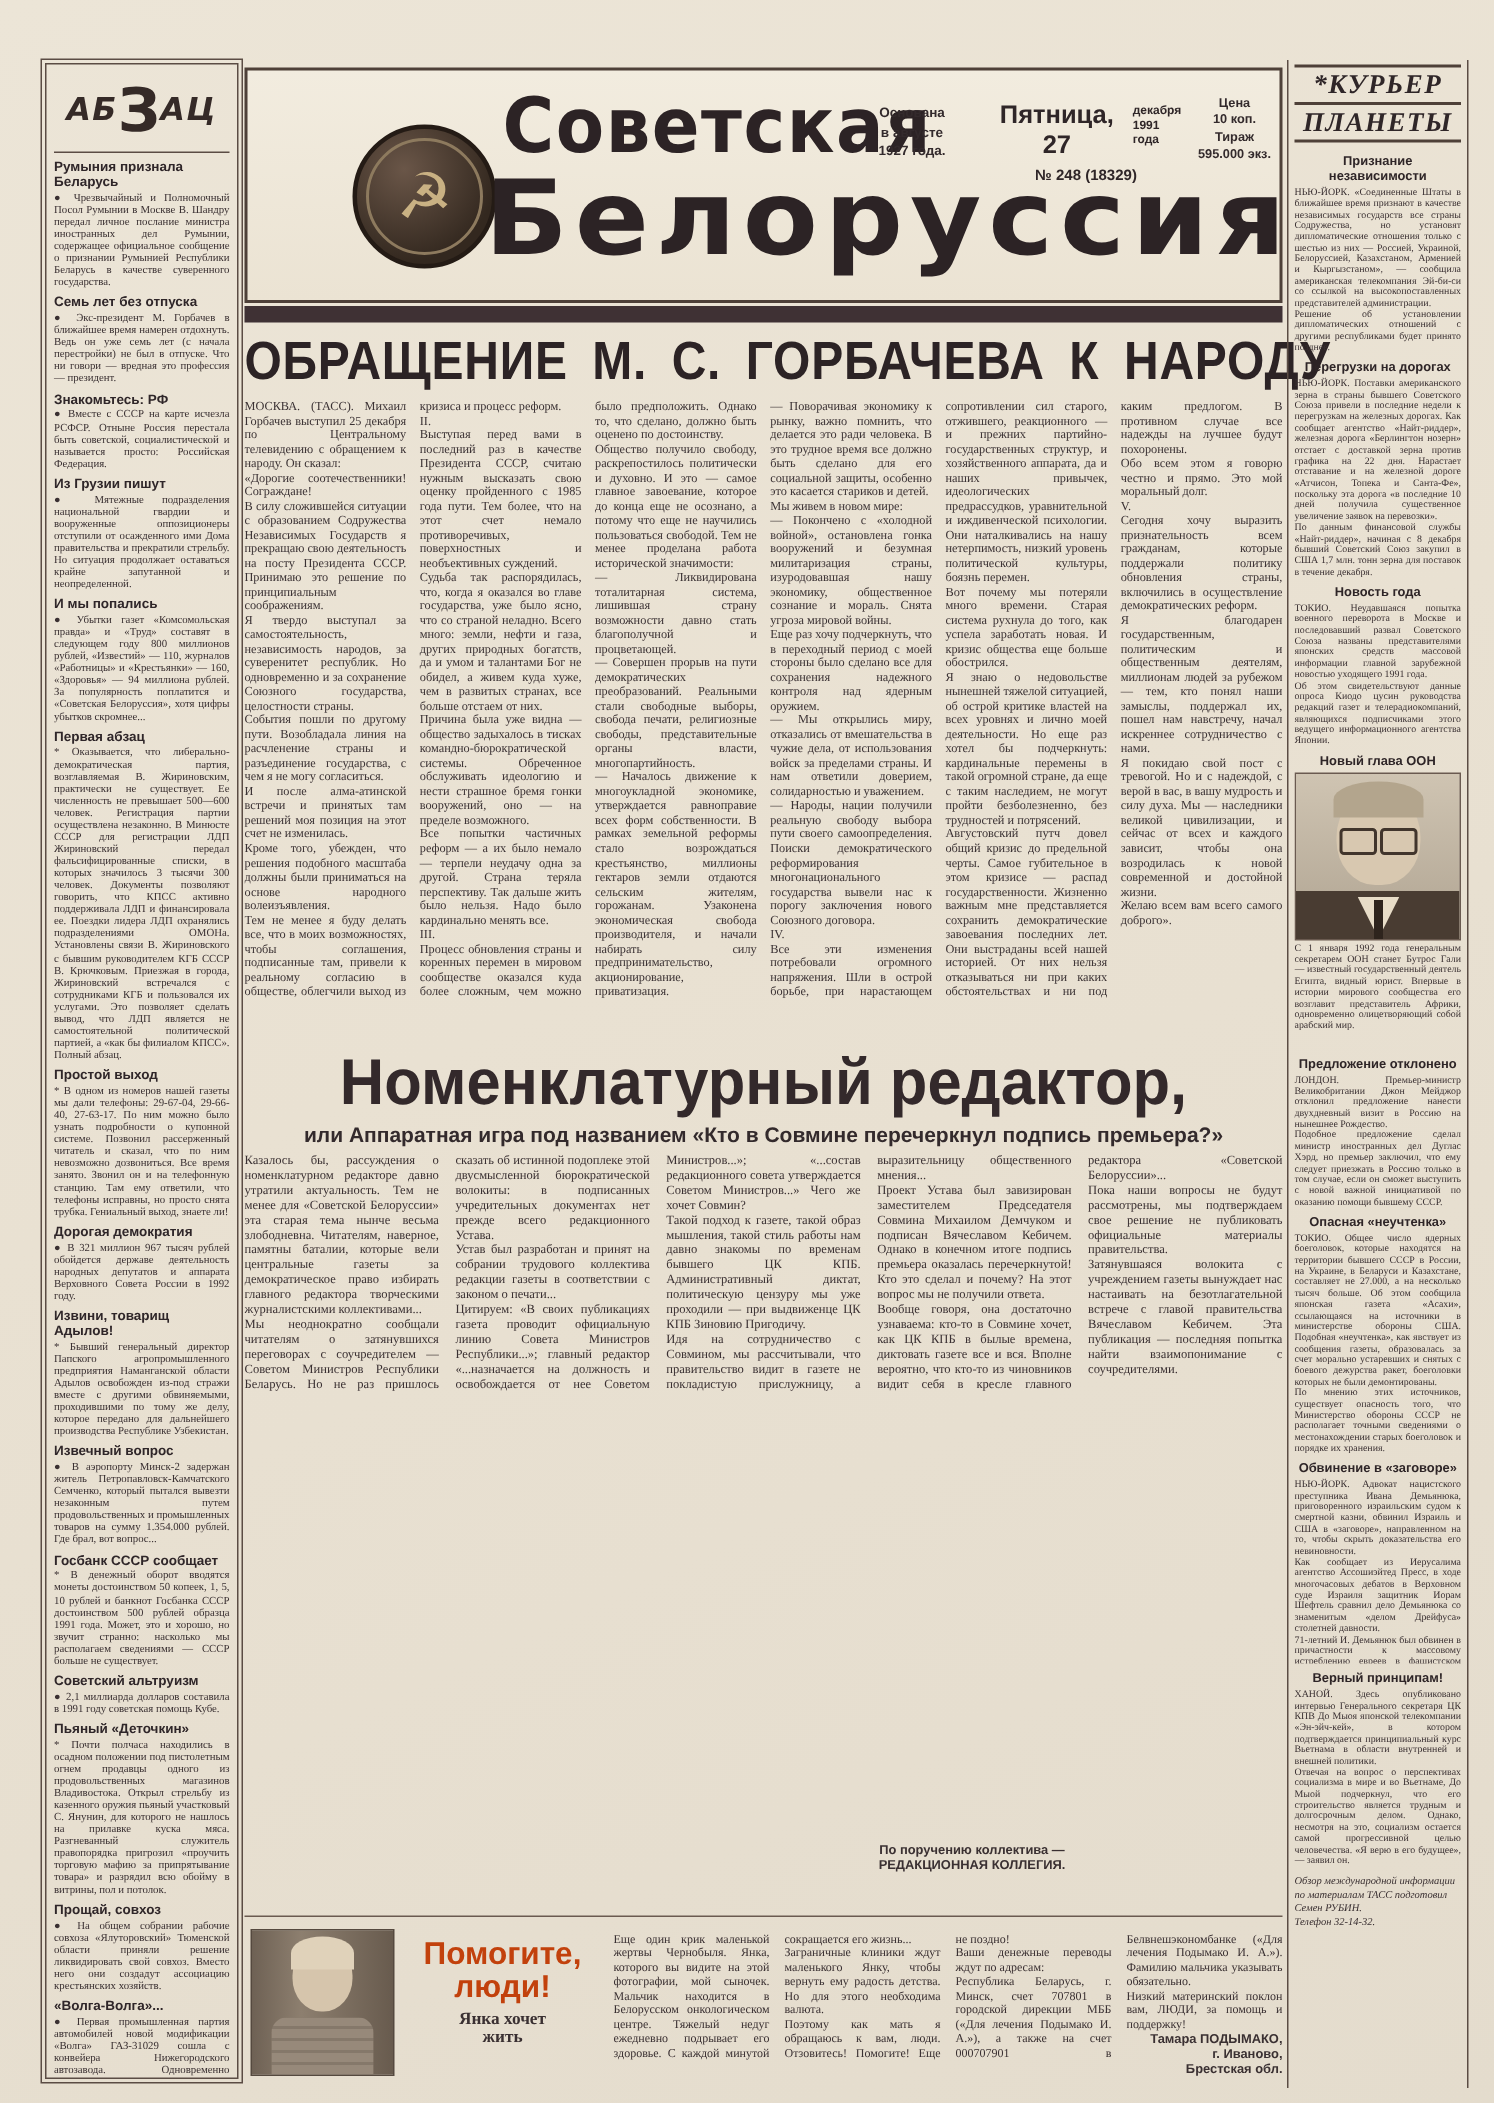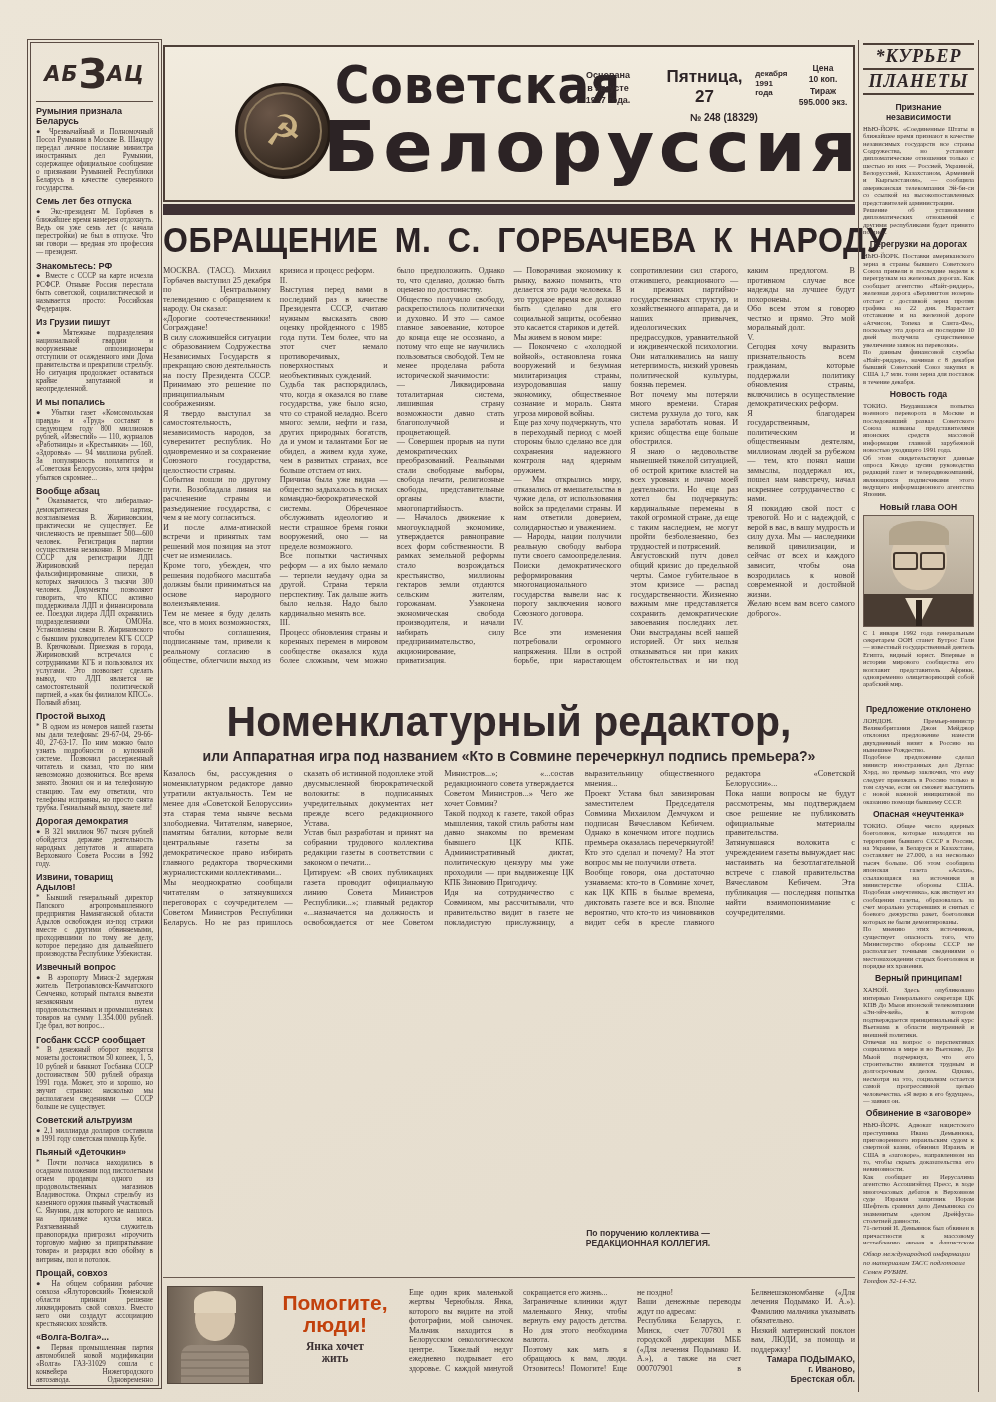--- a/index.html
+++ b/index.html
@@ -145,21 +145,21 @@
     </div>
   <div class="ab-item">
       <h4>Из Грузии пишут</h4>
       <p>● Мятежные подразделения национальной гвардии и вооруженные оппозиционеры отступили от осажденного ими Дома правительства и прекратили стрельбу. Но ситуация продолжает оставаться крайне запутанной и неопределенной.</p>
     </div>
   <div class="ab-item">
       <h4>И мы попались</h4>
       <p>● Убытки газет «Комсомольская правда» и «Труд» составят в следующем году 800 миллионов рублей, «Известий» — 110, журналов «Работницы» и «Крестьянки» — 160, «Здоровья» — 94 миллиона рублей. За популярность поплатится и «Советская Белоруссия», хотя цифры убытков скромнее...</p>
     </div>
   <div class="ab-item">
-      <h4>Вообще абзац</h4>
+      <h4>Первая абзац</h4>
       <p>* Оказывается, что либерально-демократическая партия, возглавляемая В. Жириновским, практически не существует. Ее численность не превышает 500—600 человек. Регистрация партии осуществлена незаконно. В Минюсте СССР для регистрации ЛДП Жириновский передал фальсифицированные списки, в которых значилось 3 тысячи 300 человек. Документы позволяют говорить, что КПСС активно поддерживала ЛДП и финансировала ее. Поездки лидера ЛДП охранялись подразделениями ОМОНа. Установлены связи В. Жириновского с бывшим руководителем КГБ СССР В. Крючковым. Приезжая в города, Жириновский встречался с сотрудниками КГБ и пользовался их услугами. Это позволяет сделать вывод, что ЛДП является не самостоятельной политической партией, а «как бы филиалом КПСС». Полный абзац.</p>
     </div>
   <div class="ab-item">
       <h4>Простой выход</h4>
       <p>* В одном из номеров нашей газеты мы дали телефоны: 29-67-04, 29-66-40, 27-63-17. По ним можно было узнать подробности о купонной системе. Позвонил рассерженный читатель и сказал, что по ним невозможно дозвониться. Все время занято. Звонил он и на телефонную станцию. Там ему ответили, что телефоны исправны, но просто снята трубка. Гениальный выход, знаете ли!</p>
     </div>
   <div class="ab-item">
       <h4>Дорогая демократия</h4>
       <p>● В 321 миллион 967 тысяч рублей обойдется державе деятельность народных депутатов и аппарата Верховного Совета России в 1992 году.</p>
     </div>
@@ -331,26 +331,26 @@
       <h4>Предложение отклонено</h4>
       <p>ЛОНДОН. Премьер-министр Великобритании Джон Мейджор отклонил предложение нанести двухдневный визит в Россию на нынешнее Рождество.
 Подобное предложение сделал министр иностранных дел Дуглас Хэрд, но премьер заключил, что ему следует приезжать в Россию только в том случае, если он сможет выступить с новой важной инициативой по оказанию помощи бывшему СССР.</p>
     </div>
   <div class="r-item mh170">
       <h4>Опасная «неучтенка»</h4>
       <p>ТОКИО. Общее число ядерных боеголовок, которые находятся на территории бывшего СССР в России, на Украине, в Беларуси и Казахстане, составляет не 27.000, а на несколько тысяч больше. Об этом сообщила японская газета «Асахи», ссылающаяся на источники в министерстве обороны США. Подобная «неучтенка», как явствует из сообщения газеты, образовалась за счет морально устаревших и снятых с боевого дежурства ракет, боеголовки которых не были демонтированы.
 По мнению этих источников, существует опасность того, что Министерство обороны СССР не располагает точными сведениями о местонахождении старых боеголовок и порядке их хранения.</p>
     </div>
   <div class="r-item mh140">
-      <h4>Верный принципам!</h4>
-      <p>ХАНОЙ. Здесь опубликовано интервью Генерального секретаря ЦК КПВ До Мыоя японской телекомпании «Эн-эйч-кей», в котором подтверждается принципиальный курс Вьетнама в области внутренней и внешней политики.
-Отвечая на вопрос о перспективах социализма в мире и во Вьетнаме, До Мыой подчеркнул, что его строительство является трудным и долгосрочным делом. Однако, несмотря на это, социализм остается самой прогрессивной целью человечества. «Я верю в его будущее», — заявил он.</p>
-    </div>
-  <div class="r-item mh140">
       <h4>Обвинение в «заговоре»</h4>
       <p>НЬЮ-ЙОРК. Адвокат нацистского преступника Ивана Демьянюка, приговоренного израильским судом к смертной казни, обвинил Израиль и США в «заговоре», направленном на то, чтобы скрыть доказательства его невиновности.
 Как сообщает из Иерусалима агентство Ассошиэйтед Пресс, в ходе многочасовых дебатов в Верховном суде Израиля защитник Иорам Шефтель сравнил дело Демьянюка со знаменитым «делом Дрейфуса» столетней давности.
 71-летний И. Демьянюк был обвинен в причастности к массовому истреблению евреев в фашистском лагере смерти Треблинка.</p>
     </div>
+  <div class="r-item mh140">
+      <h4>Верный принципам!</h4>
+      <p>ХАНОЙ. Здесь опубликовано интервью Генерального секретаря ЦК КПВ До Мыоя японской телекомпании «Эн-эйч-кей», в котором подтверждается принципиальный курс Вьетнама в области внутренней и внешней политики.
+Отвечая на вопрос о перспективах социализма в мире и во Вьетнаме, До Мыой подчеркнул, что его строительство является трудным и долгосрочным делом. Однако, несмотря на это, социализм остается самой прогрессивной целью человечества. «Я верю в его будущее», — заявил он.</p>
+    </div>
 
   <p class="r-footer">Обзор международной информации по материалам ТАСС подготовил Семен РУБИН.
 Телефон 32-14-32.</p>
 </aside>
 
 </body></html>

